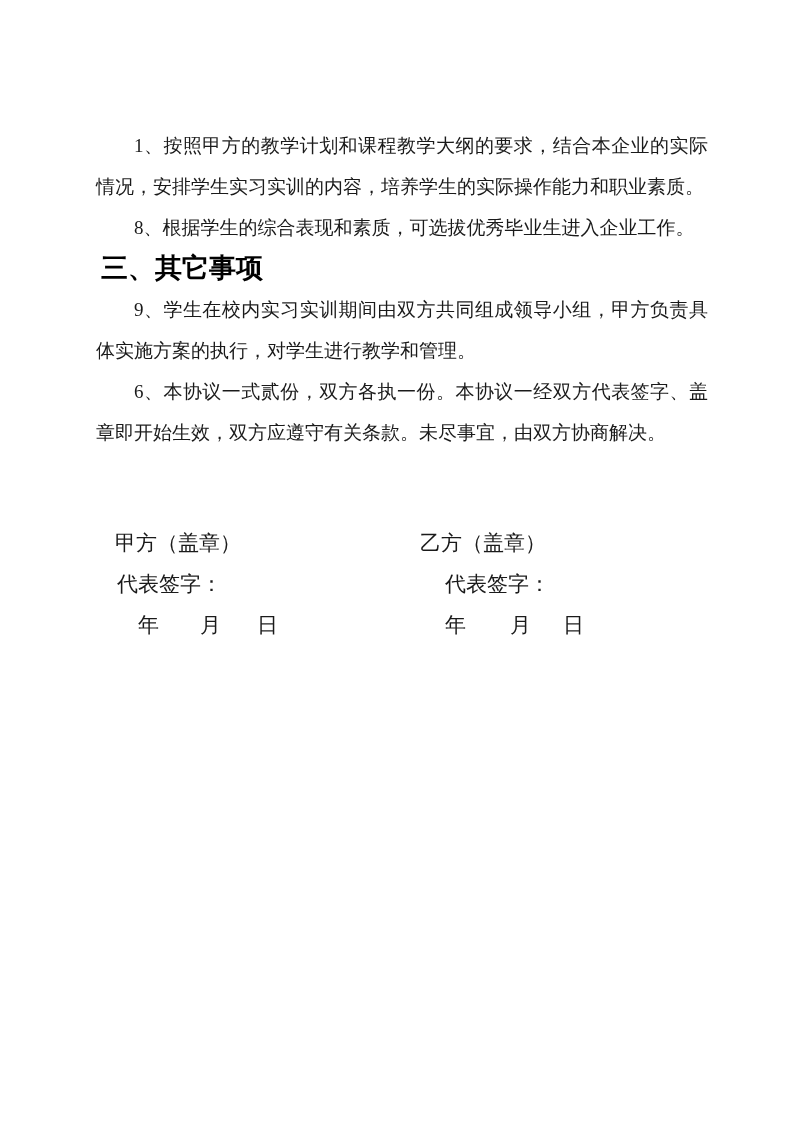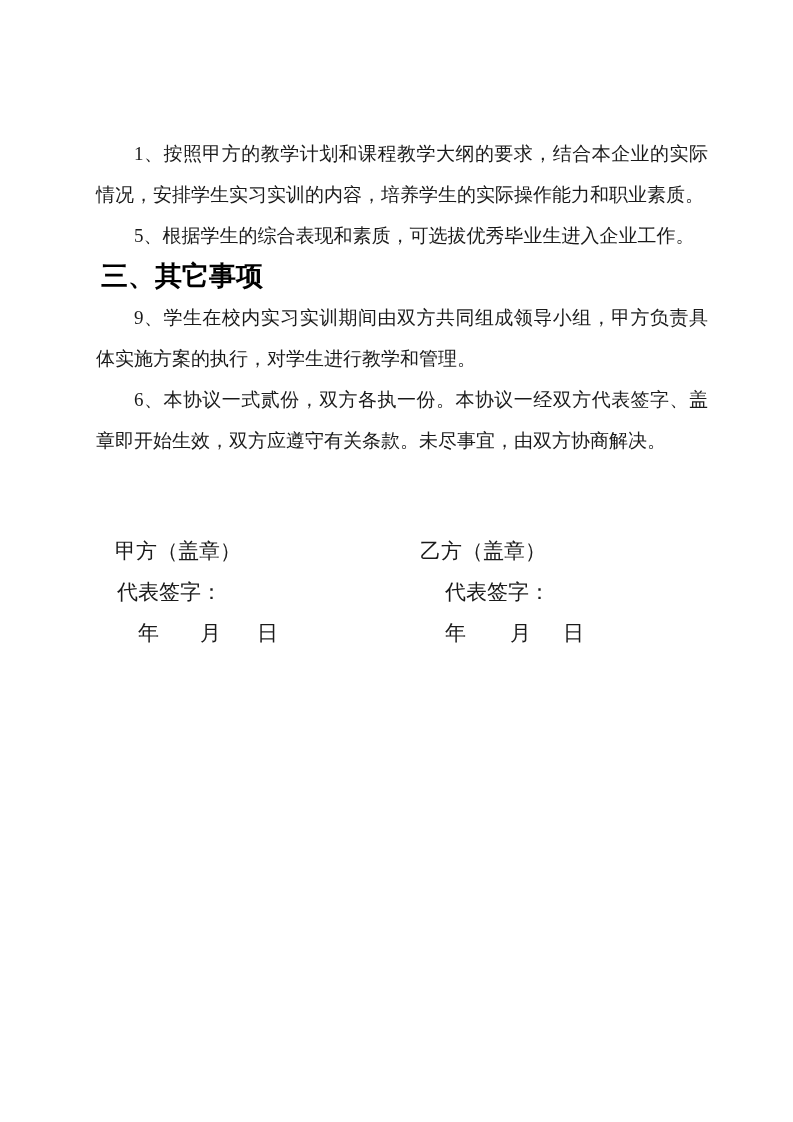--- a/index.html
+++ b/index.html
@@ -4,21 +4,21 @@
 <style>
   html, body {
     margin: 0;
     padding: 0;
     background: #ffffff;
   }
   .page {
     position: relative;
     width: 793px;
     height: 800px;
-    margin: 8px auto;
+    margin: 0 auto;
     background: #ffffff;
     box-sizing: border-box;
     padding: 125px 85px 0 96px;
     overflow: hidden;
     font-family: "Liberation Serif", "DejaVu Serif", serif;
     color: #1a1a1a;
   }
   .clause {
     margin: 0;
     font-size: 19px;
@@ -68,21 +68,21 @@
   .b-day    { left: 467px; }
 </style>
 </head>
 <body>
 
 <div class="page">
 
   <p class="clause">1、按照甲方的教学计划和课程教学大纲的要求，结合本企业的实际情况，安排学生实习实训的内容，培养学生的实际操作能力和职业素质。</p>
 
 
-  <p class="clause">5、根据学生的综合表现和素质，可选拔优秀毕业生进入企业工作。</p>
+  <p class="clause">8、根据学生的综合表现和素质，可选拔优秀毕业生进入企业工作。</p>
 
   <h2 class="section-heading">三、其它事项</h2>
 
   <p class="clause">9、学生在校内实习实训期间由双方共同组成领导小组，甲方负责具体实施方案的执行，对学生进行教学和管理。</p>
 
   <p class="clause">6、本协议一式贰份，双方各执一份。本协议一经双方代表签字、盖章即开始生效，双方应遵守有关条款。未尽事宜，由双方协商解决。</p>
 
   <div class="signature-block">
 
     <div class="sig-row">

